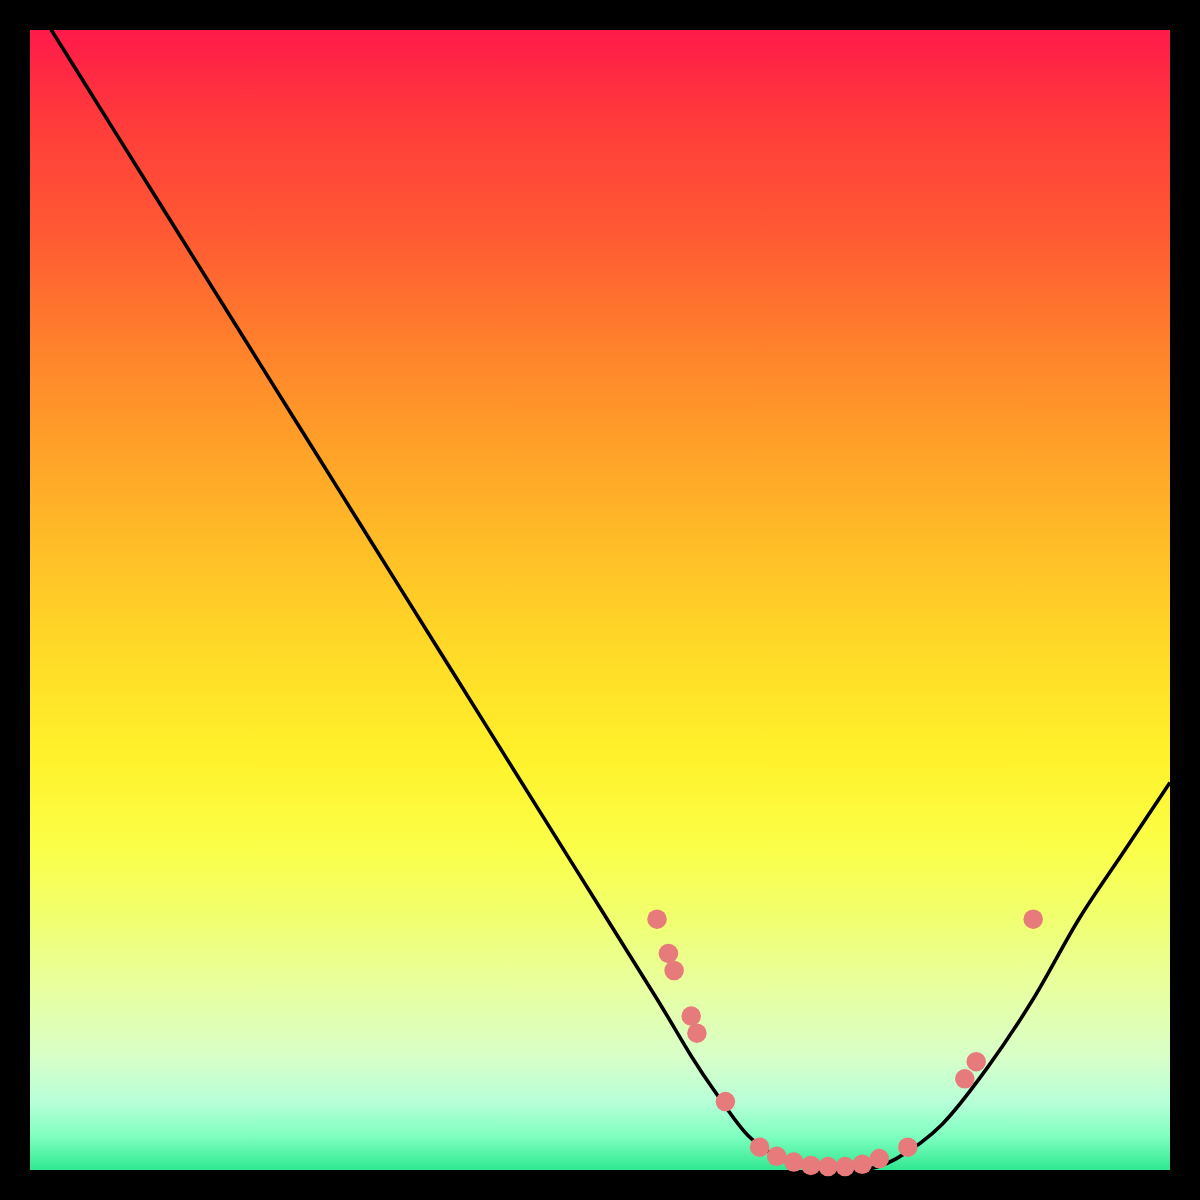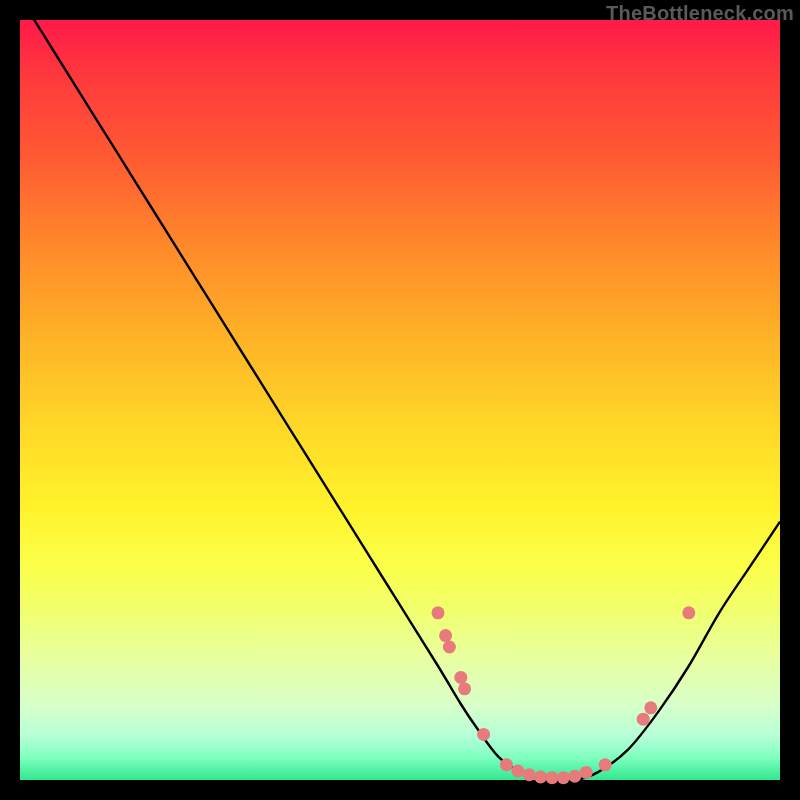--- a/index.html
+++ b/index.html
@@ -70,21 +70,20 @@
   }
   .marker {
     fill: #e77a7a;
     stroke: none;
   }
 </style>
 </head>
 <body>
 
 <div class="chart-container">
-  <div class="watermark">TheBottleneck.com</div>
   <div class="plot-area">
     <div class="gradient-bg"></div>
     <svg class="curve" viewBox="0 0 760 760" preserveAspectRatio="none">
       <path id="curve-path" class="curve-path" d="M 0.00 -22.80 C 6.33 -12.67, 25.33 17.73, 38.00 38.00 C 50.67 58.27, 63.33 78.53, 76.00 98.80 C 88.67 119.07, 101.33 139.33, 114.00 159.60 C 126.67 179.87, 139.33 200.13, 152.00 220.40 C 164.67 240.67, 177.33 260.93, 190.00 281.20 C 202.67 301.47, 215.33 321.73, 228.00 342.00 C 240.67 362.27, 253.33 382.53, 266.00 402.80 C 278.67 423.07, 291.33 443.33, 304.00 463.60 C 316.67 483.87, 329.33 504.13, 342.00 524.40 C 354.67 544.67, 367.33 564.93, 380.00 585.20 C 392.67 605.47, 407.87 629.53, 418.00 646.00 C 428.13 662.47, 434.47 673.87, 440.80 684.00 C 447.13 694.13, 449.67 697.93, 456.00 706.80 C 462.33 715.67, 471.20 729.60, 478.80 737.20 C 486.40 744.80, 492.73 748.60, 501.60 752.40 C 510.47 756.20, 523.13 758.73, 532.00 760.00 C 540.87 761.27, 547.20 761.27, 554.80 760.00 C 562.40 758.73, 568.73 757.47, 577.60 752.40 C 586.47 747.33, 597.87 739.73, 608.00 729.60 C 618.13 719.47, 628.27 705.53, 638.40 691.60 C 648.53 677.67, 658.67 662.47, 668.80 646.00 C 678.93 629.53, 689.07 609.27, 699.20 592.80 C 709.33 576.33, 719.47 562.40, 729.60 547.20 C 739.73 532.00, 754.93 509.20, 760.00 501.60"></path>
       <g id="markers-group">
           <circle cx="418.00" cy="592.80" r="6.5" class="marker"></circle>
           <circle cx="425.60" cy="615.60" r="6.5" class="marker"></circle>
           <circle cx="429.40" cy="627.00" r="6.5" class="marker"></circle>
           <circle cx="440.80" cy="657.40" r="6.5" class="marker"></circle>
           <circle cx="444.60" cy="668.80" r="6.5" class="marker"></circle>

